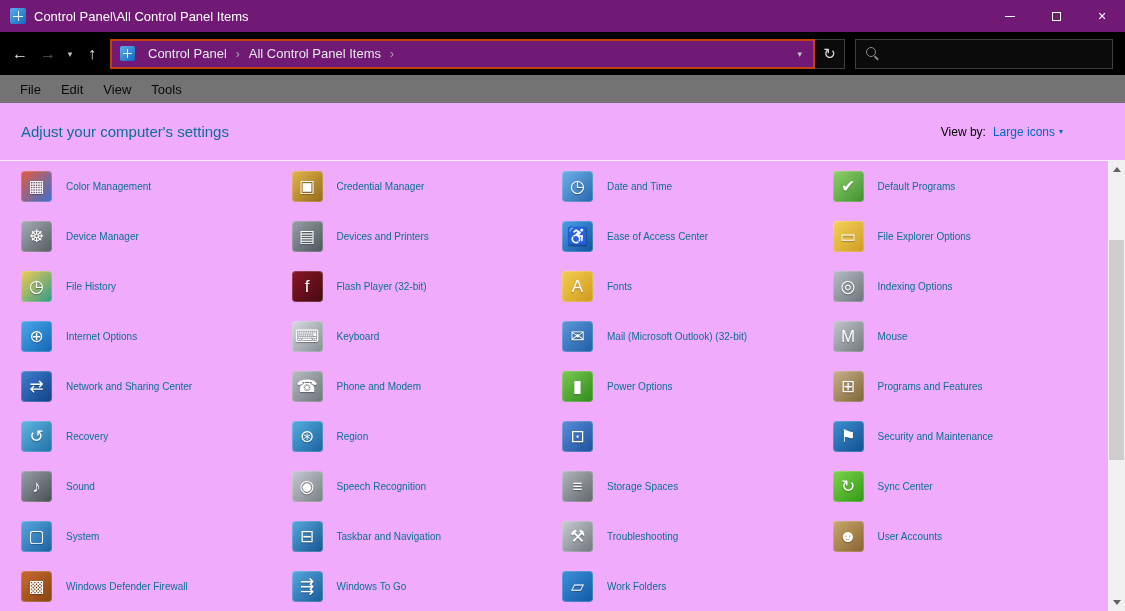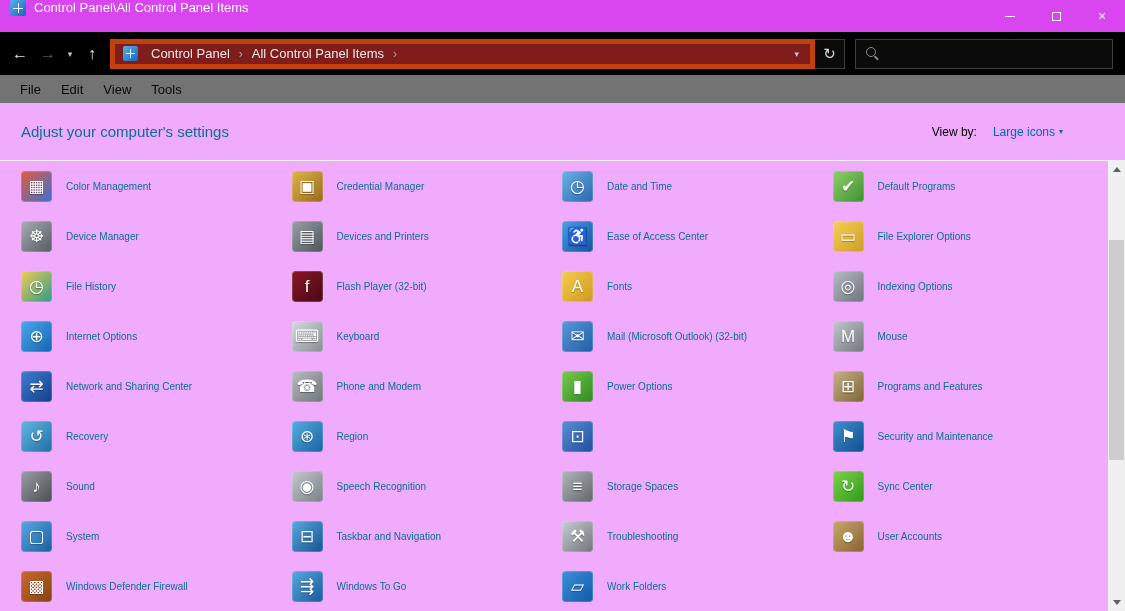--- a/index.html
+++ b/index.html
@@ -1,39 +1,39 @@
 <!DOCTYPE html>
 <html><head>
 <meta charset="utf-8">
 <style>
   * { box-sizing: border-box; margin: 0; padding: 0; }
   html, body { width: 1125px; height: 611px; overflow: hidden; }
   body { font-family: "Liberation Sans", sans-serif; background: #fff; }
 
   
-  .titlebar { height: 32px; background: #d946ef; color: #fff; display: flex; align-items: flex-start; }
+  .titlebar { height: 32px; background: #701a75; color: #fff; display: flex; align-items: center; }
   .tb-icon { width: 16px; height: 16px; margin: 0 8px 0 10px; border-radius: 2px;
              background: linear-gradient(135deg, #5ab1ea, #1565c0); position: relative; flex: none; }
   .tb-icon::after { content: ''; position: absolute; inset: 3px;
              background: linear-gradient(#fff,#fff) center/100% 1px no-repeat,
                          linear-gradient(#fff,#fff) center/1px 100% no-repeat; opacity: .9; }
   .tb-title { font-size: 13px; white-space: nowrap; }
   .tb-buttons { margin-left: auto; display: flex; height: 100%; }
   .tb-btn { width: 46px; height: 100%; display: flex; align-items: center; justify-content: center; color: #fff; }
   .glyph-min { width: 10px; height: 1px; background: #fff; display: block; }
   .glyph-max { width: 9px; height: 9px; border: 1px solid #fff; display: block; }
   .glyph-close { font-size: 14px; line-height: 1; }
 
   
   .navbar { height: 43px; background: #000; display: flex; align-items: center; padding: 0 12px 0 6px; }
   .nav-btn { width: 28px; height: 28px; display: flex; align-items: center; justify-content: center;
              color: #e6e6e6; font-size: 16px; flex: none; }
   .nav-btn.disabled { color: #585858; }
   .nav-btn.small { width: 16px; font-size: 9px; color: #bdbdbd; }
-  .address { flex: 1; height: 30px; margin-left: 4px; background: #7f1d1d; border: 5px solid #c2410c;
+  .address { flex: 1; height: 30px; margin-left: 4px; background: #701a75; border: 2px solid #c2410c;
              display: flex; align-items: center; color: #e8e8e8; font-size: 13px; padding: 0 2px 0 6px; min-width: 0; }
   .addr-icon { width: 15px; height: 15px; border-radius: 2px; background: linear-gradient(135deg,#5ab1ea,#1565c0);
              position: relative; flex: none; margin: 0 8px 0 2px; }
   .addr-icon::after { content: ''; position: absolute; inset: 3px;
              background: linear-gradient(#fff,#fff) center/100% 1px no-repeat,
                          linear-gradient(#fff,#fff) center/1px 100% no-repeat; opacity: .9; }
   .crumb { padding: 0 5px; white-space: nowrap; }
   .crumb-sep { color: #a8a8a8; font-size: 12px; padding: 0 4px; }
   .addr-chevron { margin-left: auto; color: #c2c2c2; font-size: 9px; padding: 0 9px; align-self: stretch;
              display: flex; align-items: center; }
@@ -53,21 +53,21 @@
   
   .menubar { height: 28px; background: #737373; display: flex; align-items: center; padding: 0 10px; font-size: 13px; color: #0a0a0a; }
   .menu-item { padding: 4px 10px; }
 
   
   .content { position: relative; height: 508px; background: #f0abfc; }
   .header-row { display: flex; align-items: center; height: 58px; padding-left: 21px;
              border-bottom: 1px solid #f0f0f0; }
   .header-title { font-size: 15px; color: #0b6e99; }
   .viewby { margin-left: auto; margin-right: 62px; font-size: 12px; color: #000;
-             display: flex; align-items: center; gap: 16px; }
+             display: flex; align-items: center; gap: 7px; }
   .viewby-link { color: #0066cc; display: flex; align-items: center; gap: 4px; }
   .viewby-chevron { font-size: 8px; color: #0066cc; }
 
   .grid { position: absolute; left: 21px; right: 22px; top: 58px; bottom: 0; display: grid;
           grid-template-columns: repeat(4, 1fr); grid-auto-rows: 50px; overflow: hidden; }
   .cp-item { display: flex; align-items: center; gap: 14px; padding-right: 12px; cursor: pointer; }
   .cp-icon { width: 31px; height: 31px; border-radius: 4px; color: #fff; font-size: 17px; line-height: 1;
           display: flex; align-items: center; justify-content: center; flex: none;
           text-shadow: 0 1px 1px rgba(0,0,0,.35); box-shadow: inset 0 0 0 1px rgba(255,255,255,.18); }
   .cp-label { font-size: 10px; color: #0b6e99; line-height: 1.3; }

